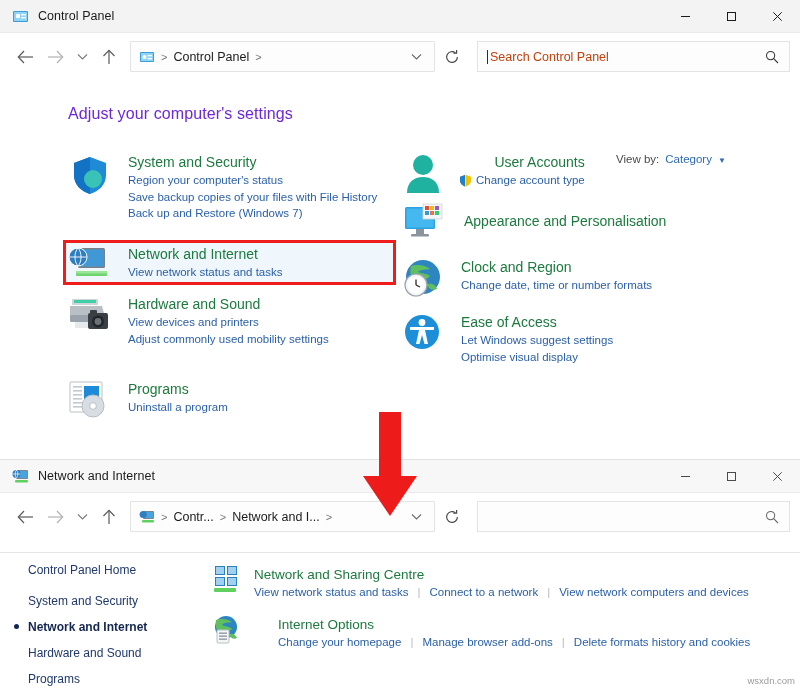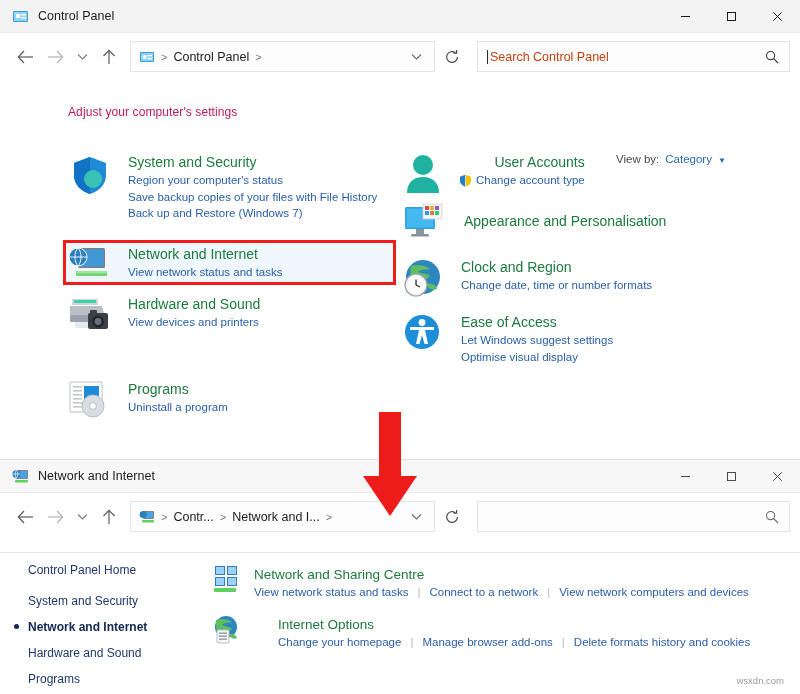--- a/index.html
+++ b/index.html
@@ -45,21 +45,21 @@
     border: 1px solid #e3e3e3; background: #fdfdfd;
     display: flex; align-items: center; padding: 0 10px 0 9px;
   }
   .search-caret { width: 1px; height: 14px; background: #2b2b2b; margin-right: 2px; }
   .search-ph { font-size: 12.5px; color: #c2410c; }
   .search-icon { margin-left: auto; color: #3a3a3a; display: flex; }
 
   
   .cp-body { position: relative; background: #ffffff; }
   .cp-heading {
-    position: absolute; font-size: 12px; color: #be185d; letter-spacing: .1px;
+    position: absolute; font-size: 16px; color: #6d28d9; letter-spacing: .1px;
   }
   .viewby { position: absolute; display: flex; align-items: baseline; gap: 6px; font-size: 11.5px; }
   .viewby-label { color: #4a4a4a; }
   .viewby-value { color: #2e6ab5; margin-top: 44px; }
   .viewby-caret { color: #2e6ab5; font-size: 8px; }
 
   .cat { position: absolute; display: flex; }
   .cat-icon { width: 44px; height: 44px; flex: 0 0 auto; position: relative; }
   .cat-text { margin-left: 16px; }
   .cat-title { font-size: 14px; color: #1c7a3e; line-height: 19px; white-space: nowrap; }
@@ -251,20 +251,21 @@
             <rect x="7" y="27" width="22" height="6" rx="1" fill="#e6eaed"></rect>
             <rect x="20" y="18" width="20" height="16" rx="2" fill="#3a3f45"></rect>
             <circle cx="30" cy="26.5" r="6" fill="#22262b"></circle>
             <circle cx="30" cy="26.5" r="3.4" fill="#697179"></circle>
             <rect x="22" y="15" width="7" height="4" rx="1" fill="#3a3f45"></rect>
           </svg>
         </div>
         <div class="cat-text">
           <div class="cat-title">Hardware and Sound</div>
           <div class="cat-link">View devices and printers</div>
+          <div class="cat-link">Adjust commonly used mobility settings</div>
         </div>
       </div>
 
       <div class="cat" style="left:68px; top:300px;">
         <div class="cat-icon" style="width:42px;height:40px;">
           <svg class="ic" viewBox="0 0 42 40">
             <rect x="2" y="2" width="32" height="30" rx="1" fill="#ffffff" stroke="#b9c0c6" stroke-width="1"></rect>
             <g fill="#c2c9cf">
               <rect x="5" y="6" width="9" height="1.6"></rect>
                 <rect x="5" y="10" width="9" height="1.6"></rect>
@@ -521,21 +522,21 @@
         <div class="ni-links">
           <a>Change your homepage</a>
           <span class="ni-sep">|</span>
           <a>Manage browser add-ons</a>
           <span class="ni-sep">|</span>
           <a>Delete formats history and cookies</a>
         </div>
       </div>
     </div>
 
-    <div class="watermark" style="right:16px; bottom:8px;">wsxdn.com</div>
+    <div class="watermark" style="right:5px; bottom:8px;">wsxdn.com</div>
   </div>
 
   <div class="arrow" style="left:355px; top:412px; width:70px; height:110px;">
     <svg width="70" height="110" viewBox="0 0 70 110">
       <path d="M24 0 H46 V64 H62 L35 104 L8 64 H24 Z" fill="#ee1b1b"></path>
     </svg>
   </div>
 
 </div>
 

